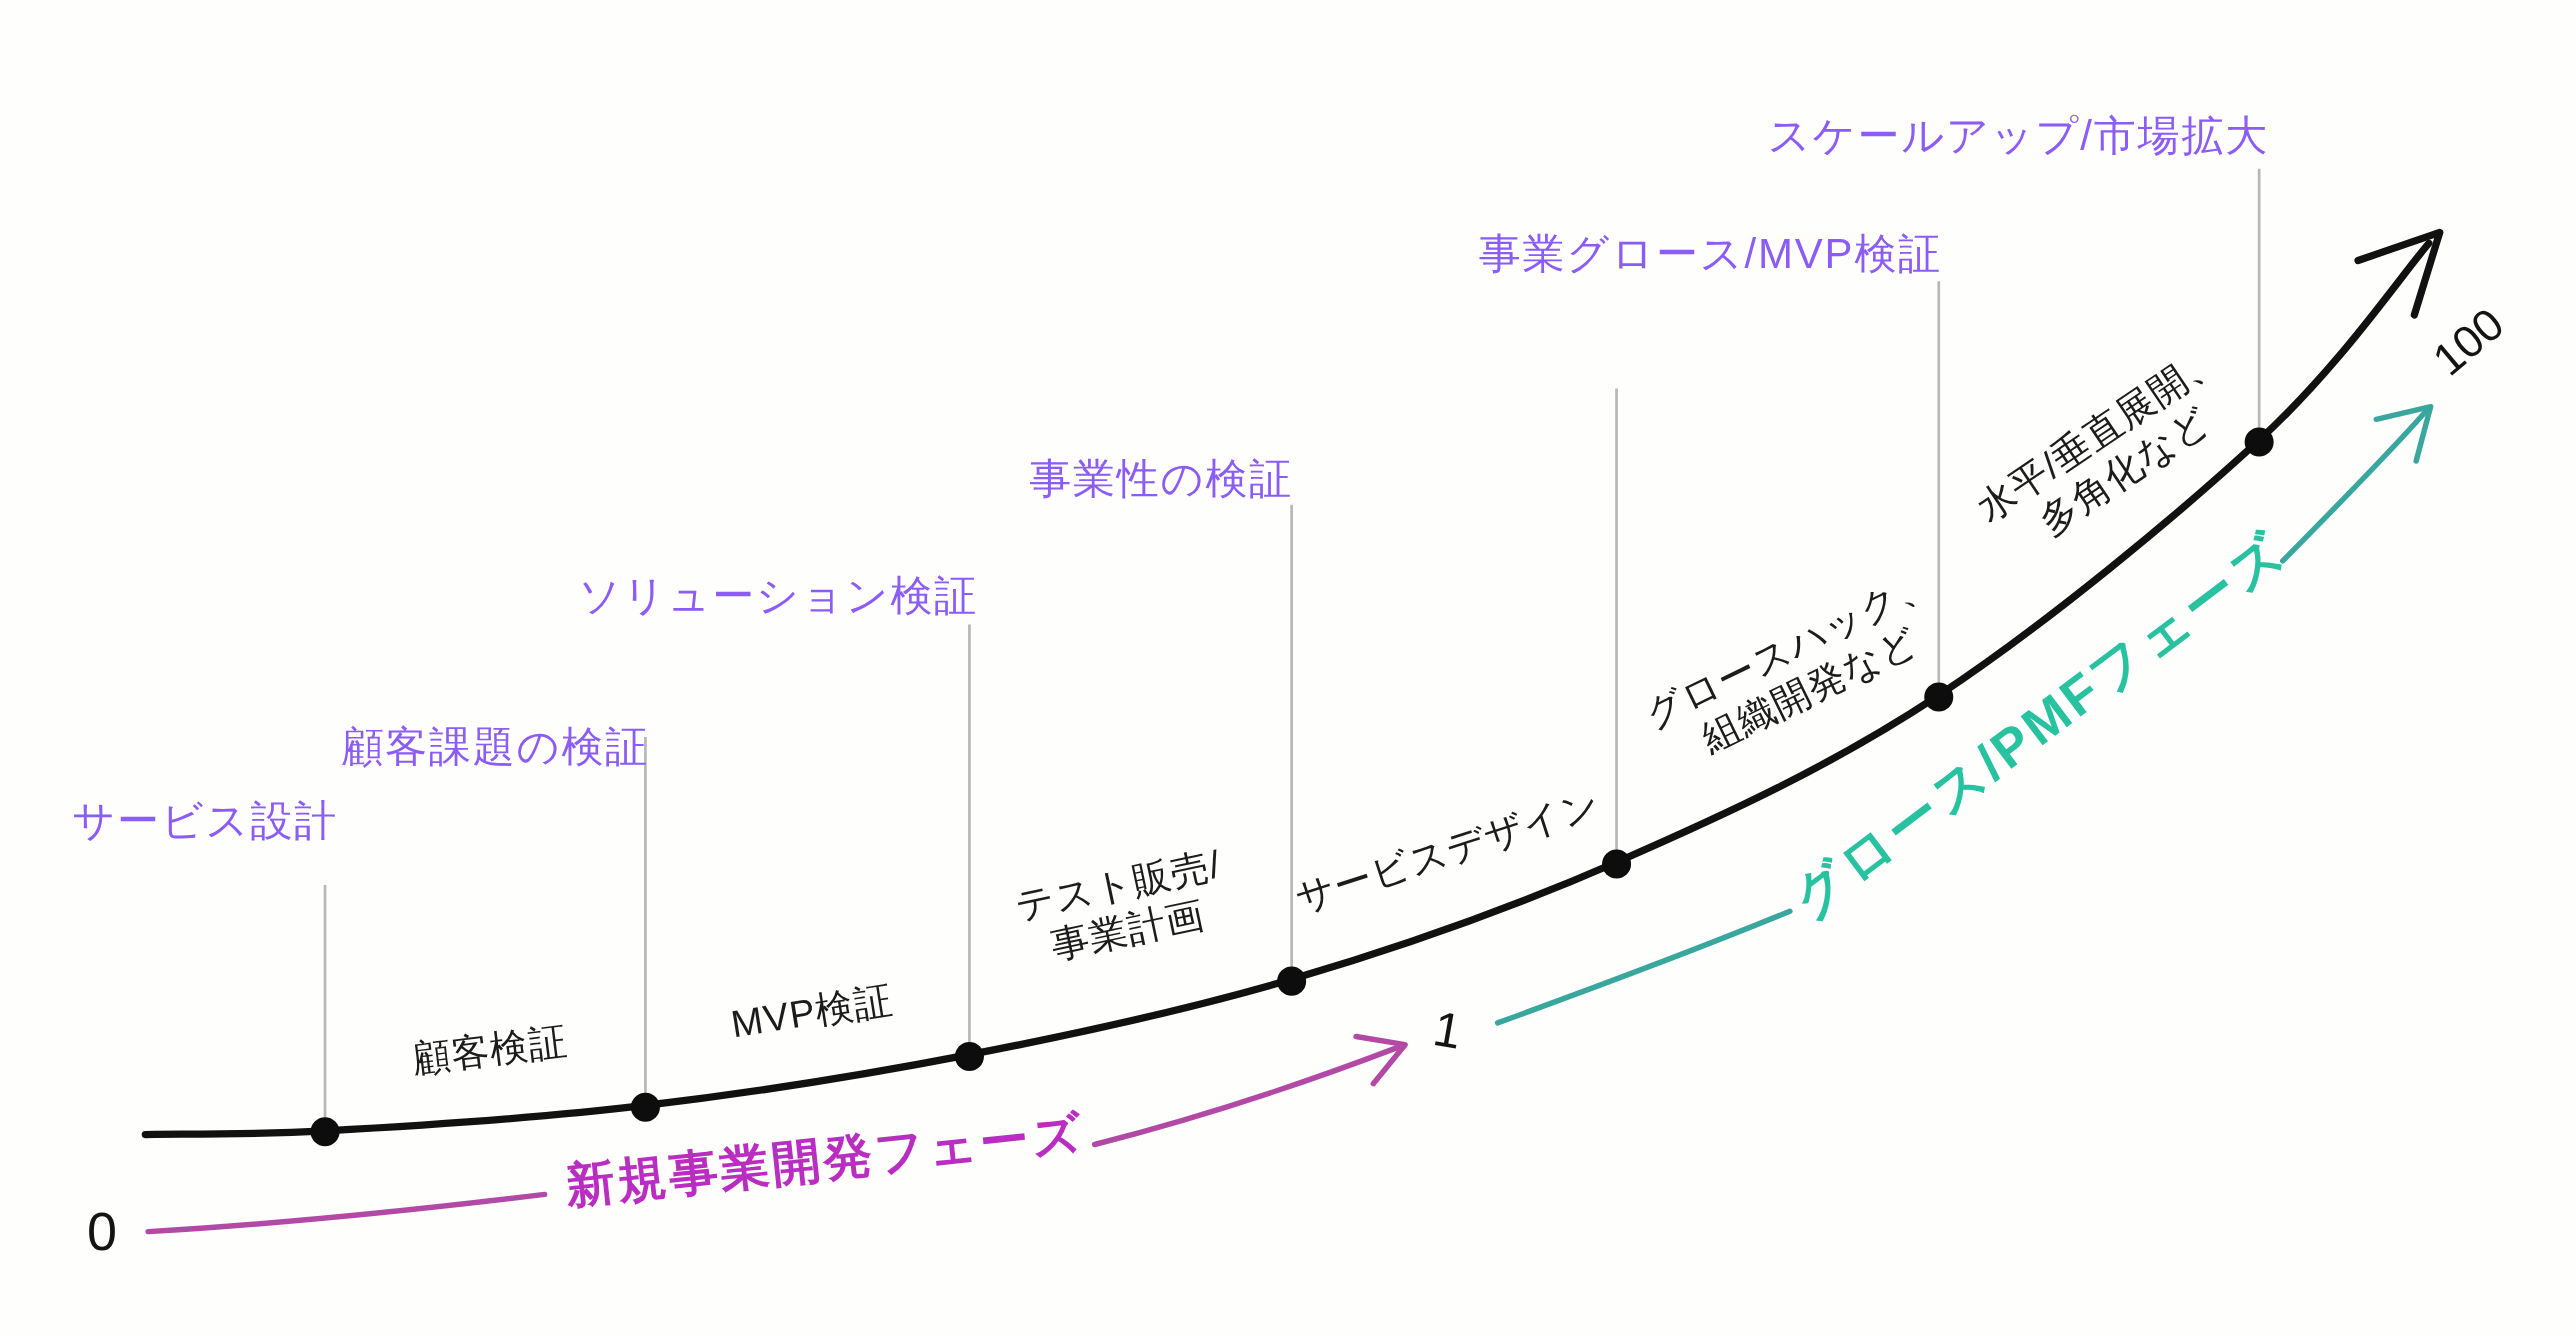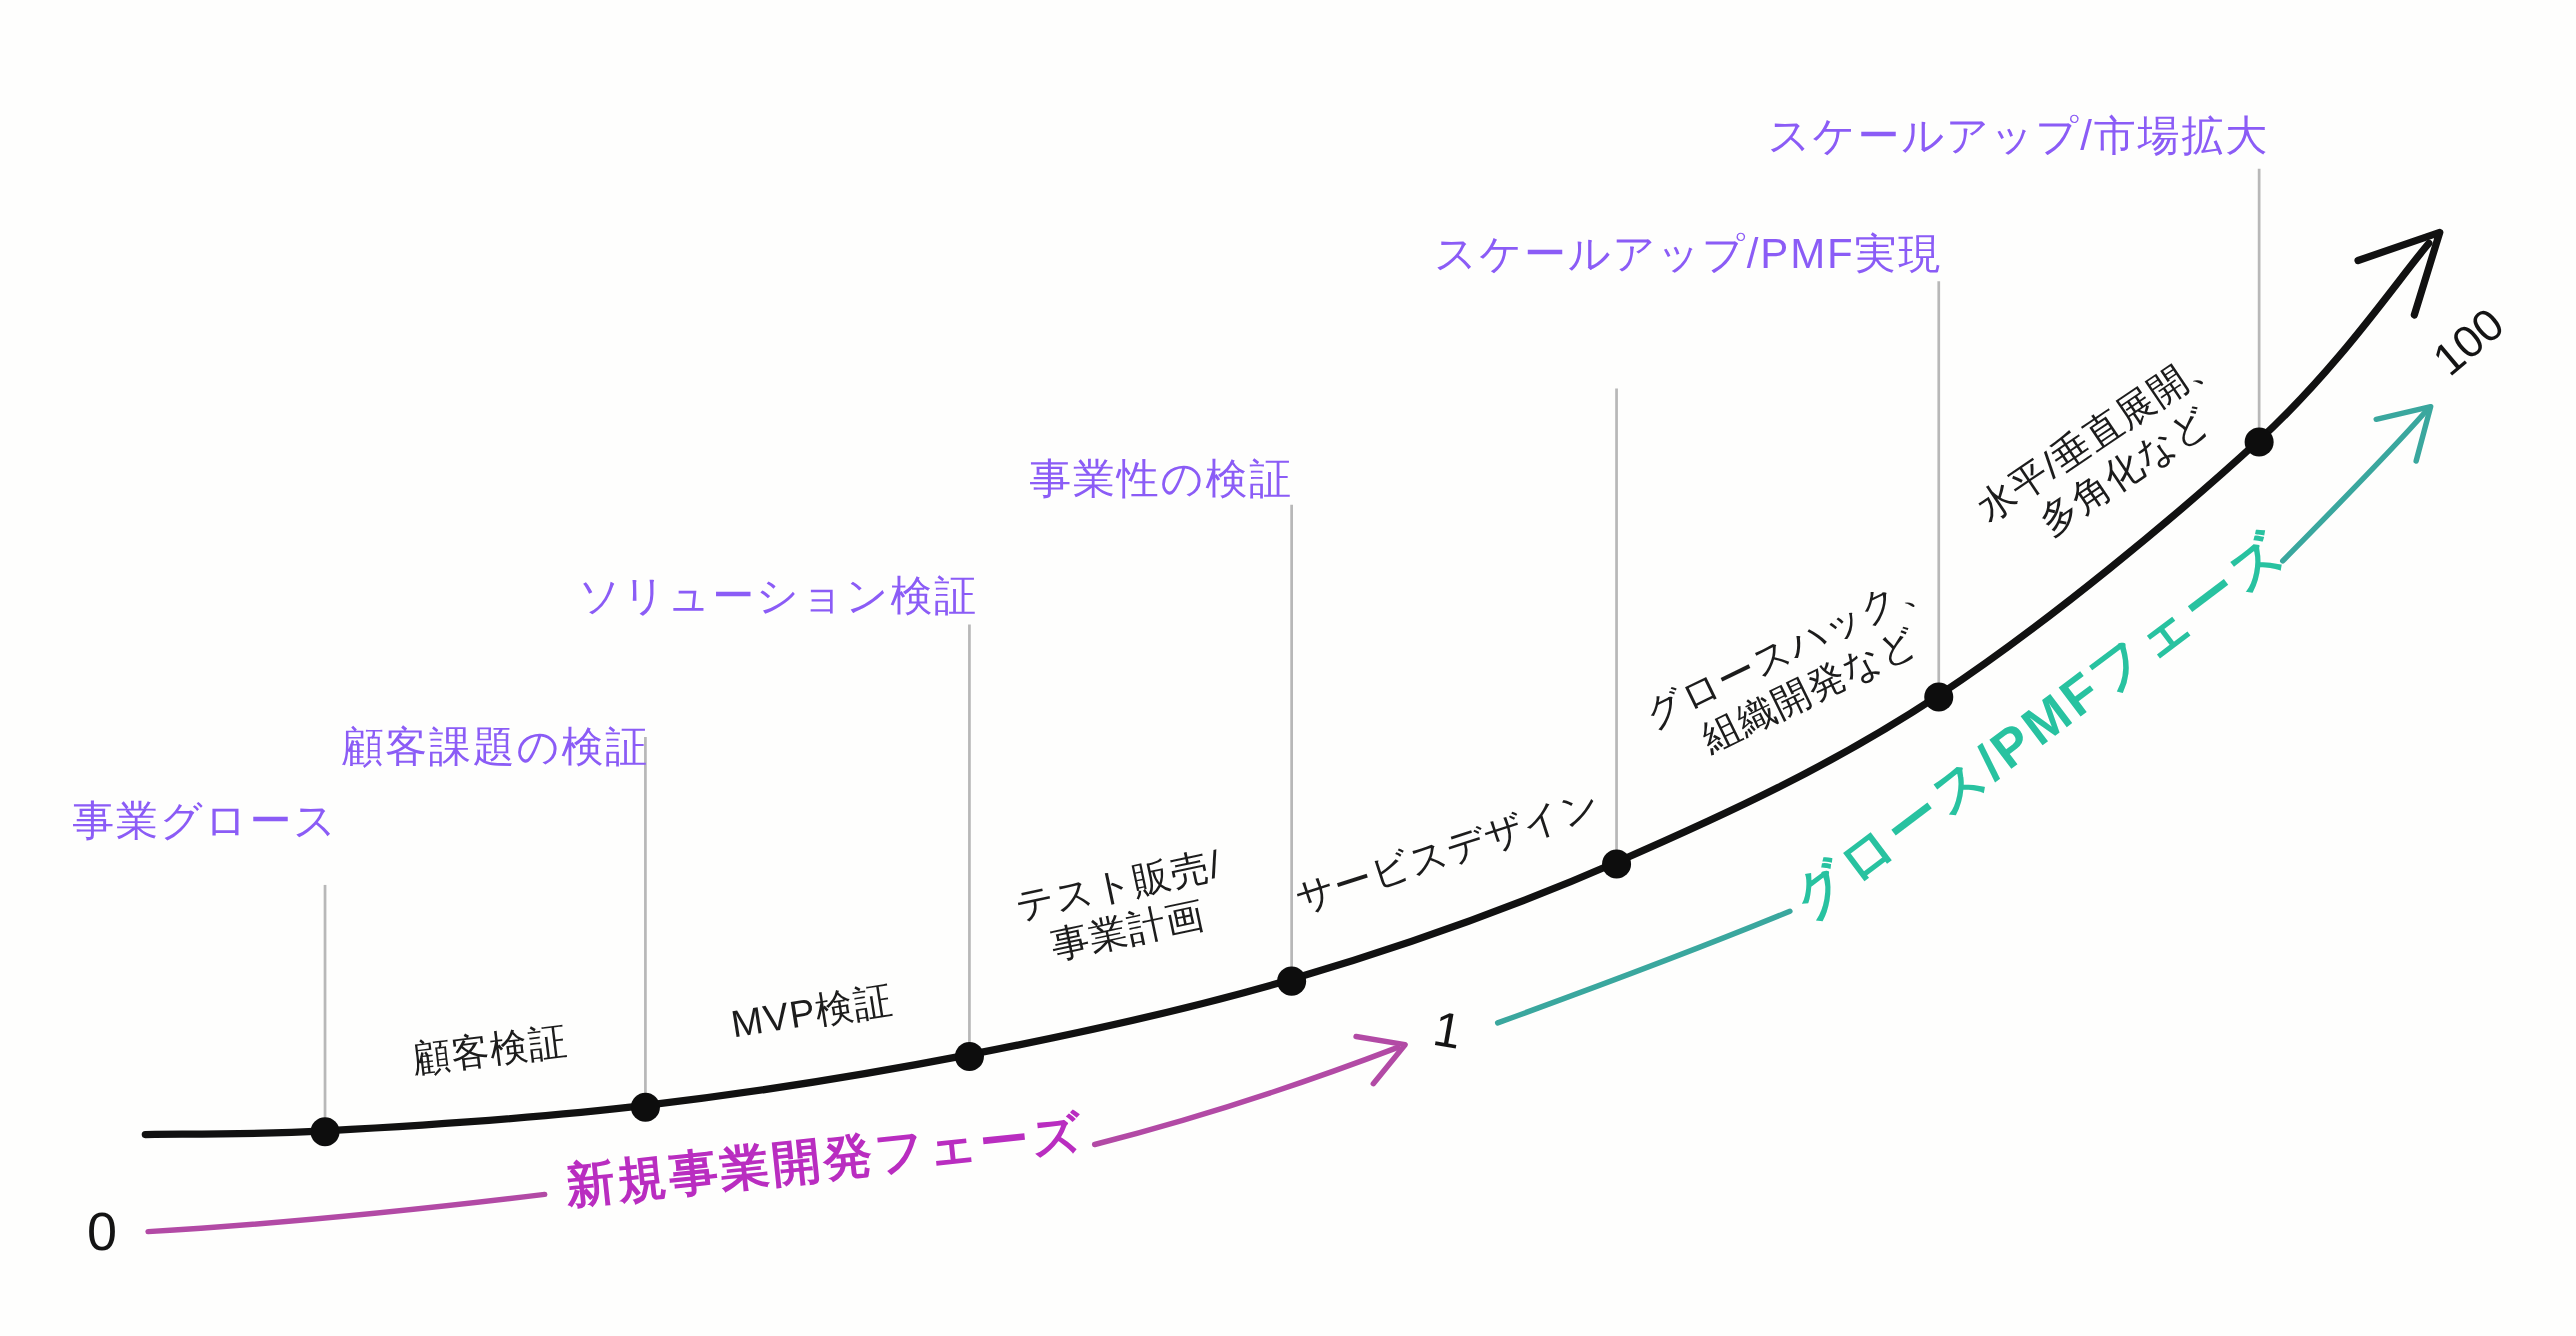--- a/index.html
+++ b/index.html
@@ -96,25 +96,25 @@
       <path d="M1513 1194 L1548 1151 L1494 1142"></path>
     </g>
 
     <g stroke="#3aa79e" stroke-width="6" fill="none" stroke-linecap="round" stroke-linejoin="round">
       <path d="M1650 1127 C1760 1087 1870 1046 1972 1004"></path>
       <path d="M2515 618 C2570 562 2628 504 2672 454"></path>
       <path d="M2662 508 L2678 448 L2618 462"></path>
     </g>
   </svg>
 
-  <div class="milestone" style="right:2238px;top:793px;">事業グロース</div>
+  <div class="milestone" style="right:2238px;top:793px;">サービス設計</div>
   <div class="milestone" style="right:1927px;top:683px;margin-top:36px;">顧客課題の検証</div>
   <div class="milestone" style="right:1598px;top:568px;">ソリューション検証</div>
   <div class="milestone" style="right:1283px;top:451px;">事業性の検証</div>
-  <div class="milestone" style="right:634px;top:226px;">スケールアップ/PMF実現</div>
+  <div class="milestone" style="right:634px;top:226px;">事業グロース/MVP検証</div>
   <div class="milestone" style="right:307px;top:108px;">スケールアップ/市場拡大</div>
 
   <div class="activity" style="left:490px;top:1050px;transform:translate(-50%,-50%) rotate(-7deg);">
     <span>顧客検証</span>
     <span></span>
   </div>
   <div class="activity" style="left:812px;top:1012px;transform:translate(-50%,-50%) rotate(-9deg);">
     <span>MVP検証</span>
     <span></span>
   </div>

